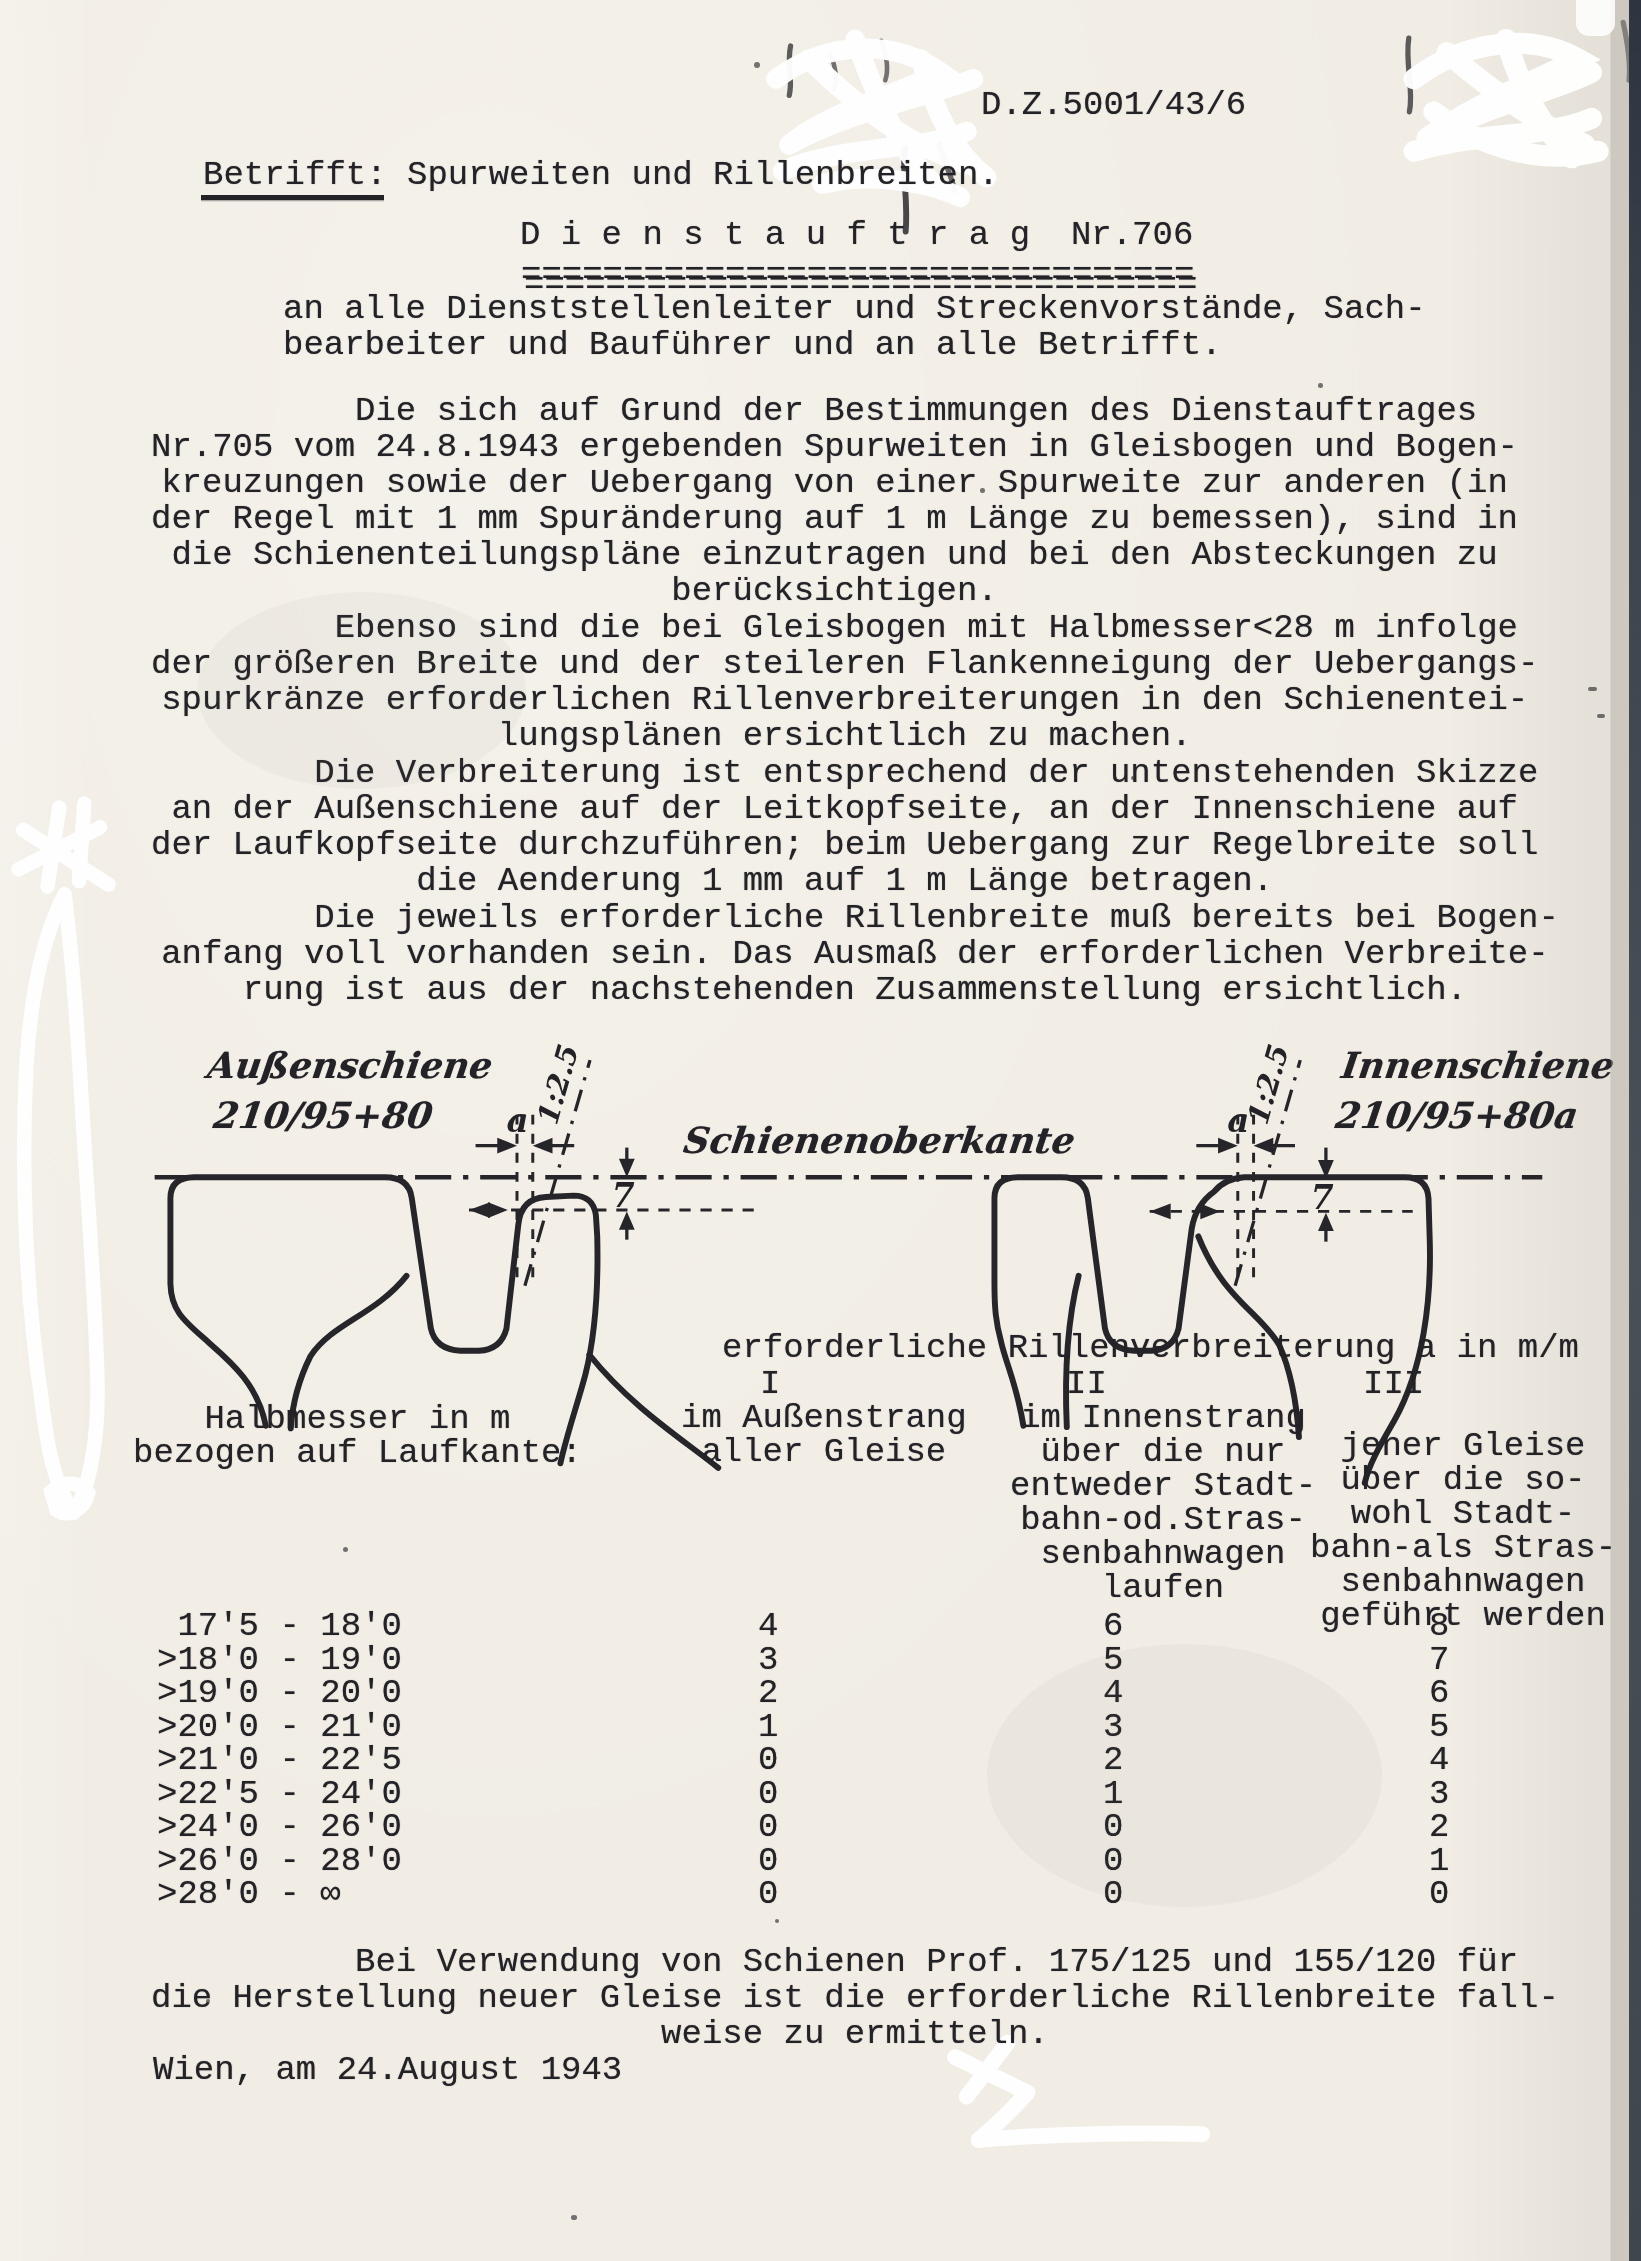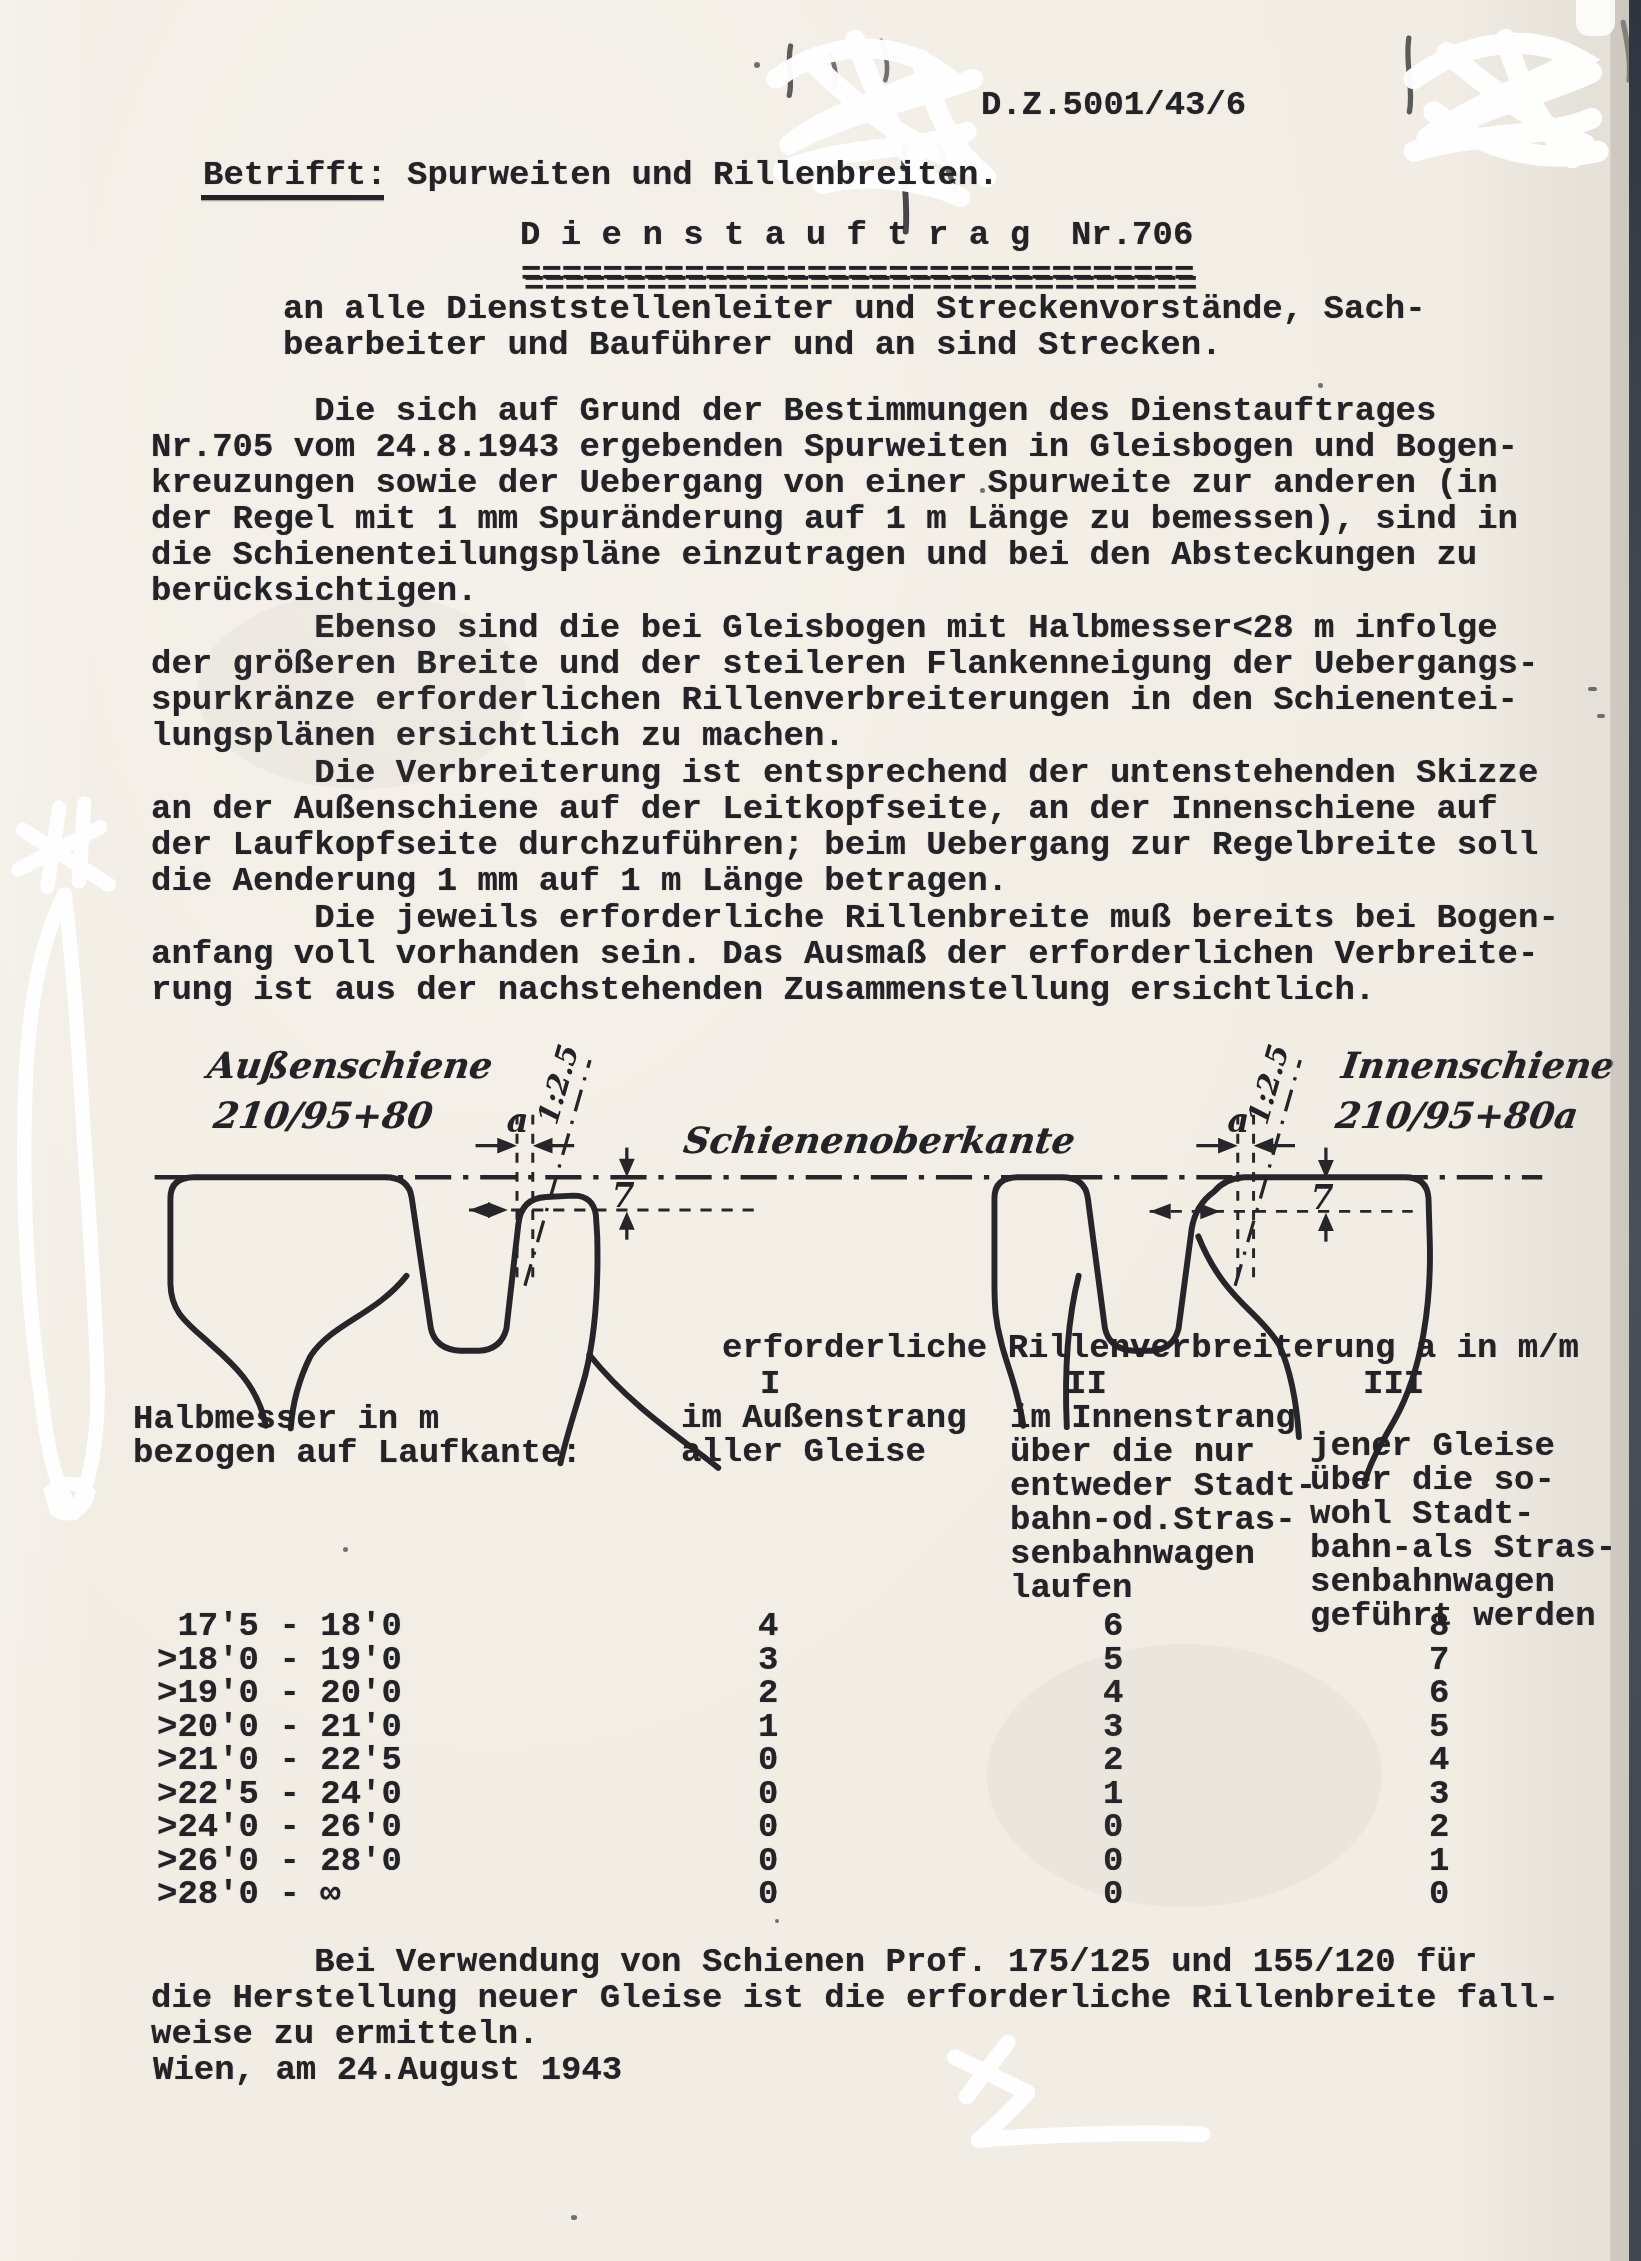--- a/index.html
+++ b/index.html
@@ -13,26 +13,27 @@
     background:
       radial-gradient(ellipse at 30% 20%, rgba(255,255,255,.25), rgba(0,0,0,0) 60%),
       linear-gradient(90deg, rgba(255,255,255,.18) 0%, rgba(0,0,0,0) 6%, rgba(0,0,0,0) 88%, rgba(0,0,0,.05) 97%),
       var(--paper);
     overflow:hidden;
     font-family:"Liberation Mono",monospace;
   }
   .mono{
     position:absolute;
     font-family:"Liberation Mono",monospace;
-    font-weight:700;
+    font-weight:400;
     font-size:34px;
     line-height:36px;
     white-space:pre;
     color:var(--ink);
     text-shadow:0 0 1px rgba(32,31,38,.55);
+    text-align:center;
   }
   .tight{line-height:34px;}
   .rule{line-height:1;}
   .hand{
     position:absolute;
     font-family:"DejaVu Serif",serif;
     font-style:italic;
     font-weight:700;
     font-size:36px;
     color:var(--ink);
@@ -217,21 +218,21 @@
   <div class="mono" style="left:981px;top:87px;">D.Z.5001/43/6</div>
 
   <div class="mono" style="left:203px;top:157px;"><span>Betrifft:</span><span> Spurweiten und Rillenbreiten.</span></div>
   <div class="underline-bar" style="left:201px;top:195px;width:183px;"></div>
 
   <div class="mono" style="left:520px;top:217px;">D i e n s t a u f t r a g  Nr.706</div>
   <div class="mono rule" style="left:521px;top:258px;">=================================</div>
   <div class="mono rule" style="left:524px;top:268px;">=================================</div>
 
   <div class="mono" style="left:283px;top:291px;">an alle Dienststellenleiter und Streckenvorstände, Sach-</div>
-  <div class="mono" style="left:283px;top:327px;">bearbeiter und Bauführer und an sind Strecken.</div>
+  <div class="mono" style="left:283px;top:327px;">bearbeiter und Bauführer und an alle Betrifft.</div>
 
   <div class="mono" style="left:151px;top:393px;">        Die sich auf Grund der Bestimmungen des Dienstauftrages
 Nr.705 vom 24.8.1943 ergebenden Spurweiten in Gleisbogen und Bogen-
 kreuzungen sowie der Uebergang von einer Spurweite zur anderen (in
 der Regel mit 1 mm Spuränderung auf 1 m Länge zu bemessen), sind in
 die Schienenteilungspläne einzutragen und bei den Absteckungen zu
 berücksichtigen.</div>
   <div class="mono" style="left:151px;top:610px;">        Ebenso sind die bei Gleisbogen mit Halbmesser&lt;28 m infolge
 der größeren Breite und der steileren Flankenneigung der Uebergangs-
 spurkränze erforderlichen Rillenverbreiterungen in den Schienentei-

